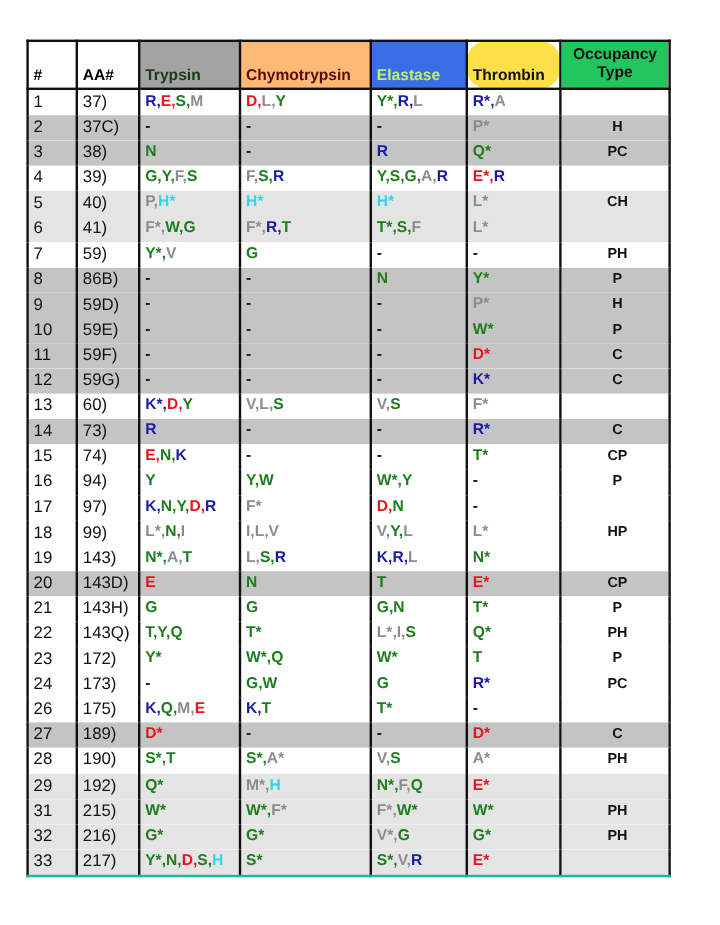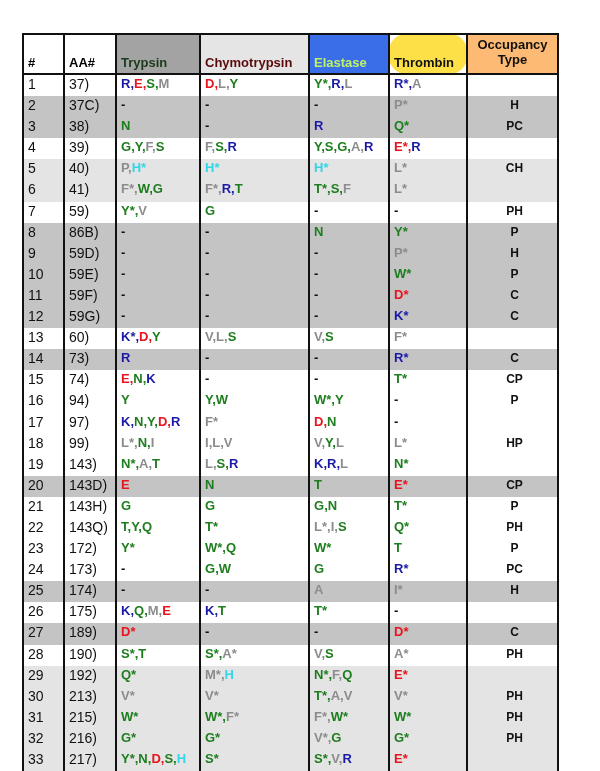--- a/index.html
+++ b/index.html
@@ -5,21 +5,21 @@
   html,body{margin:0;padding:0;background:#ffffff;}
   body{width:600px;height:771px;position:relative;font-family:"Liberation Sans",sans-serif;}
   #tbl{position:absolute;left:22px;top:33px;border-collapse:collapse;table-layout:fixed;}
   #tbl th,#tbl td{border-left:2px solid #111;border-right:2px solid #111;padding:0 0 0 4px;white-space:nowrap;overflow:hidden;}
   #tbl thead th{border-top:2px solid #111;border-bottom:2px solid #111;height:35px;vertical-align:bottom;text-align:left;font-weight:bold;font-size:13px;padding-bottom:3px;}
   #tbl thead th.occ{text-align:center;vertical-align:top;padding:2px 0 0 0;line-height:15px;}
   #tbl tbody td{height:20.1px;font-size:13px;line-height:16px;vertical-align:top;padding-top:1px;}
   #tbl tbody td.num,#tbl tbody td.aa{font-weight:normal;font-size:14px;color:#111;}
   #tbl tbody td.occ{text-align:center;font-weight:bold;font-size:12px;color:#111;}
   #tbl tbody td.res{font-weight:bold;font-size:13px;}
-  #tbl tbody tr:last-child td{border-bottom:2px solid #6d28d9;}
+  #tbl tbody tr:last-child td{border-bottom:2px solid #14b8a6;}
   tr.bg-white td{background:#ffffff;}
   tr.bg-light td{background:#e4e4e4;}
   tr.bg-dark td{background:#c4c4c4;}
   .c-blue{color:#1a1aa8;}
   .c-red{color:#e8141e;}
   .c-green{color:#1e7d1e;}
   .c-gray{color:#8c8c8c;}
   .c-cyan{color:#33d6e6;}
   .c-black{color:#111;}
 </style>
@@ -34,24 +34,24 @@
     <col style="width:109px">
     <col style="width:80px">
     <col style="width:78px">
     <col style="width:91px">
   </colgroup>
   <thead>
     <tr>
       <th>#</th>
       <th>AA#</th>
       <th style="background: #a3a3a3; color: rgb(26, 58, 26);">Trypsin</th>
-      <th style="background: #e5e5e5; color: rgb(90, 10, 10); margin-left: 28px;">Chymotrypsin</th>
+      <th style="background: #fdba74; color: rgb(90, 10, 10); margin-left: 28px;">Chymotrypsin</th>
       <th style="background: rgb(58, 110, 232); color: #bef264;">Elastase</th>
       <th style="background: #fde047; color: rgb(17, 17, 17); border-radius: 17px;">Thrombin</th>
-      <th class="occ" style="background: #fdba74; color: rgb(17, 17, 17);">
+      <th class="occ" style="background: #22c55e; color: rgb(17, 17, 17);">
         <span>Occupancy</span><br>
         <span>Type</span>
       </th>
     </tr>
   </thead>
   <tbody id="tbody">
       <tr class="bg-white">
         <td class="num">1</td>
         <td class="aa">37)</td>
         <td class="res"><span class="c-blue">R</span><span class="c-blue">,</span><span class="c-red">E</span><span class="c-red">,</span><span class="c-green">S</span><span class="c-green">,</span><span class="c-gray">M</span></td>
@@ -260,29 +260,20 @@
       </tr>
       <tr class="bg-white">
         <td class="num">24</td>
         <td class="aa">173)</td>
         <td class="res"><span class="c-black">-</span></td>
         <td class="res"><span class="c-green">G</span><span class="c-green">,</span><span class="c-green">W</span></td>
         <td class="res"><span class="c-green">G</span></td>
         <td class="res"><span class="c-blue">R*</span></td>
         <td class="occ">PC</td>
       </tr>
-      <tr class="bg-dark">
-        <td class="num">25</td>
-        <td class="aa">174)</td>
-        <td class="res"><span class="c-black">-</span></td>
-        <td class="res"><span class="c-black">-</span></td>
-        <td class="res"><span class="c-gray">A</span></td>
-        <td class="res"><span class="c-gray">I*</span></td>
-        <td class="occ">H</td>
-      </tr>
       <tr class="bg-white">
         <td class="num">26</td>
         <td class="aa">175)</td>
         <td class="res"><span class="c-blue">K</span><span class="c-blue">,</span><span class="c-green">Q</span><span class="c-green">,</span><span class="c-gray">M</span><span class="c-gray">,</span><span class="c-red">E</span></td>
         <td class="res"><span class="c-blue">K</span><span class="c-blue">,</span><span class="c-green">T</span></td>
         <td class="res"><span class="c-green">T*</span></td>
         <td class="res"><span class="c-black">-</span></td>
         <td class="occ"></td>
       </tr>
       <tr class="bg-dark">
@@ -306,29 +297,20 @@
       <tr class="bg-light">
         <td class="num">29</td>
         <td class="aa">192)</td>
         <td class="res"><span class="c-green">Q*</span></td>
         <td class="res"><span class="c-gray">M*</span><span class="c-gray">,</span><span class="c-cyan">H</span></td>
         <td class="res"><span class="c-green">N*</span><span class="c-green">,</span><span class="c-gray">F</span><span class="c-gray">,</span><span class="c-green">Q</span></td>
         <td class="res"><span class="c-red">E*</span></td>
         <td class="occ"></td>
       </tr>
       <tr class="bg-light">
-        <td class="num">30</td>
-        <td class="aa">213)</td>
-        <td class="res"><span class="c-gray">V*</span></td>
-        <td class="res"><span class="c-gray">V*</span></td>
-        <td class="res"><span class="c-green">T*</span><span class="c-green">,</span><span class="c-gray">A</span><span class="c-gray">,</span><span class="c-gray">V</span></td>
-        <td class="res"><span class="c-gray">V*</span></td>
-        <td class="occ">PH</td>
-      </tr>
-      <tr class="bg-light">
         <td class="num">31</td>
         <td class="aa">215)</td>
         <td class="res"><span class="c-green">W*</span></td>
         <td class="res"><span class="c-green">W*</span><span class="c-green">,</span><span class="c-gray">F*</span></td>
         <td class="res"><span class="c-gray">F*</span><span class="c-gray">,</span><span class="c-green">W*</span></td>
         <td class="res"><span class="c-green">W*</span></td>
         <td class="occ">PH</td>
       </tr>
       <tr class="bg-light">
         <td class="num">32</td>

